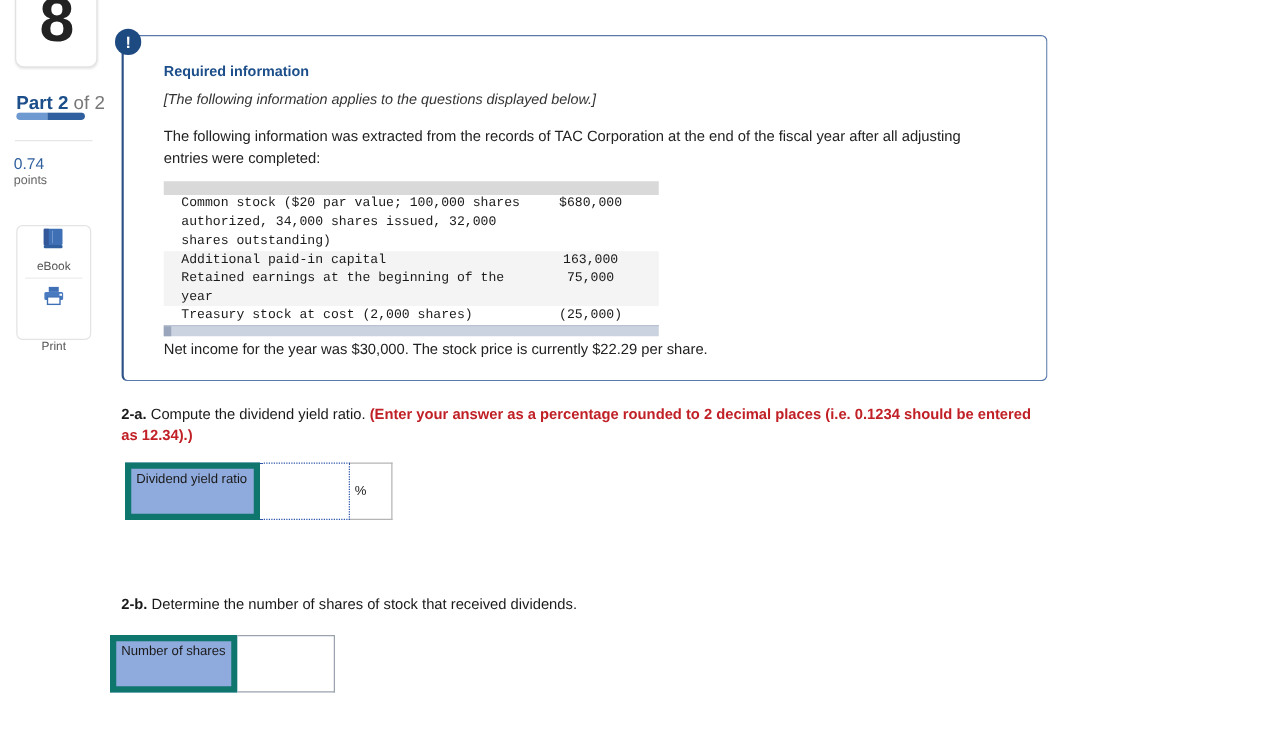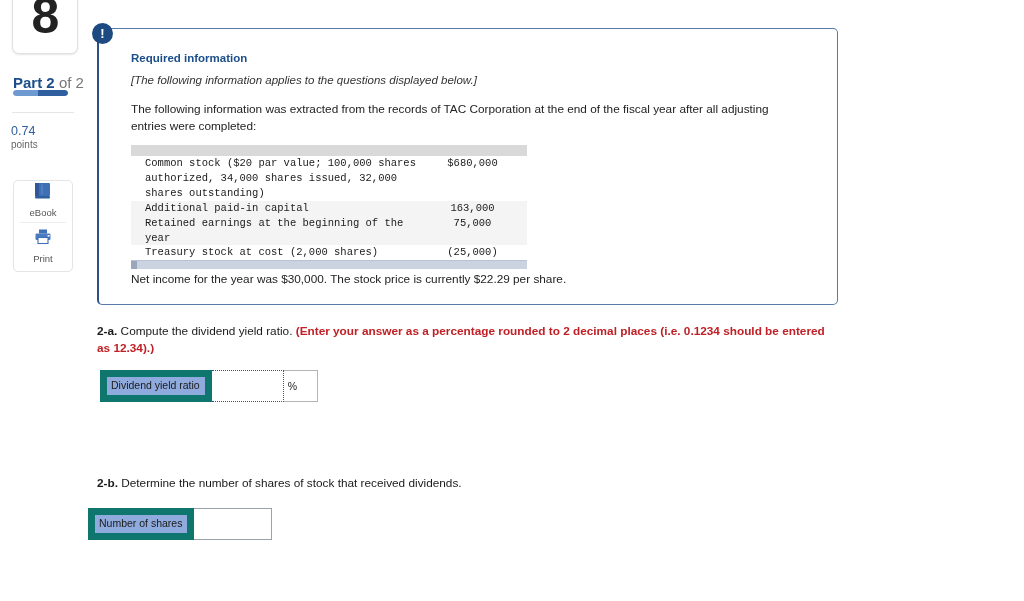--- a/index.html
+++ b/index.html
@@ -69,21 +69,21 @@
     position: absolute; left: 13px; top: 180px;
     width: 60px; height: 92px;
     background: #ffffff;
     border: 1px solid #e4e4e4; border-radius: 5px;
   }
   .tool-item {
     position: absolute; left: 0; width: 58px;
     display: flex; flex-direction: column; align-items: center;
   }
   .tool-ebook { top: 182px; left: 14px; }
-  .tool-print { top: 228px; left: 14px; }
+  .tool-print { top: 228px; left: 14px; gap: 18px; }
   .tool-caption {
     font-size: 9.5px; color: #555555; margin-top: 3px;
   }
   .tool-sep {
     position: absolute; left: 20px; top: 222px; width: 46px; height: 1px;
     background: #ededed;
   }
 
   
   #info-panel {
@@ -157,23 +157,23 @@
   .q-text { font-size: 11.8px; color: #1a1a1a; line-height: 1.42; }
   .q-text .qlabel { font-weight: 700; }
   .q-text .redinstr { color: #c02026; font-weight: 700; }
 
   
   .ans-row { position: absolute; display: flex; align-items: stretch; }
   .ans-2a { left: 100px; top: 370px; }
   .ans-2b { left: 88px; top: 508px; }
 
   .ans-label {
-    background: #8faadc; border: 7px solid #0f766e;
+    background: #8faadc; border: 5px solid #0f766e;
     font-size: 10.5px; color: #1a1a1a;
-    padding: 2px 5px 2px 4px; line-height: 1.3; white-space: nowrap;
+    padding: 2px 5px 20px 4px; line-height: 1.3; white-space: nowrap;
     display: flex; align-items: center;
   }
   .ans-input-dotted {
     width: 72px; border: 1px dotted #2b54a8; border-left: none;
     background: #ffffff;
   }
   .ans-suffix {
     width: 34px; background: #ffffff;
     border: 1px solid #b5b5b5; border-left: none;
     font-size: 10.5px; color: #1a1a1a;

